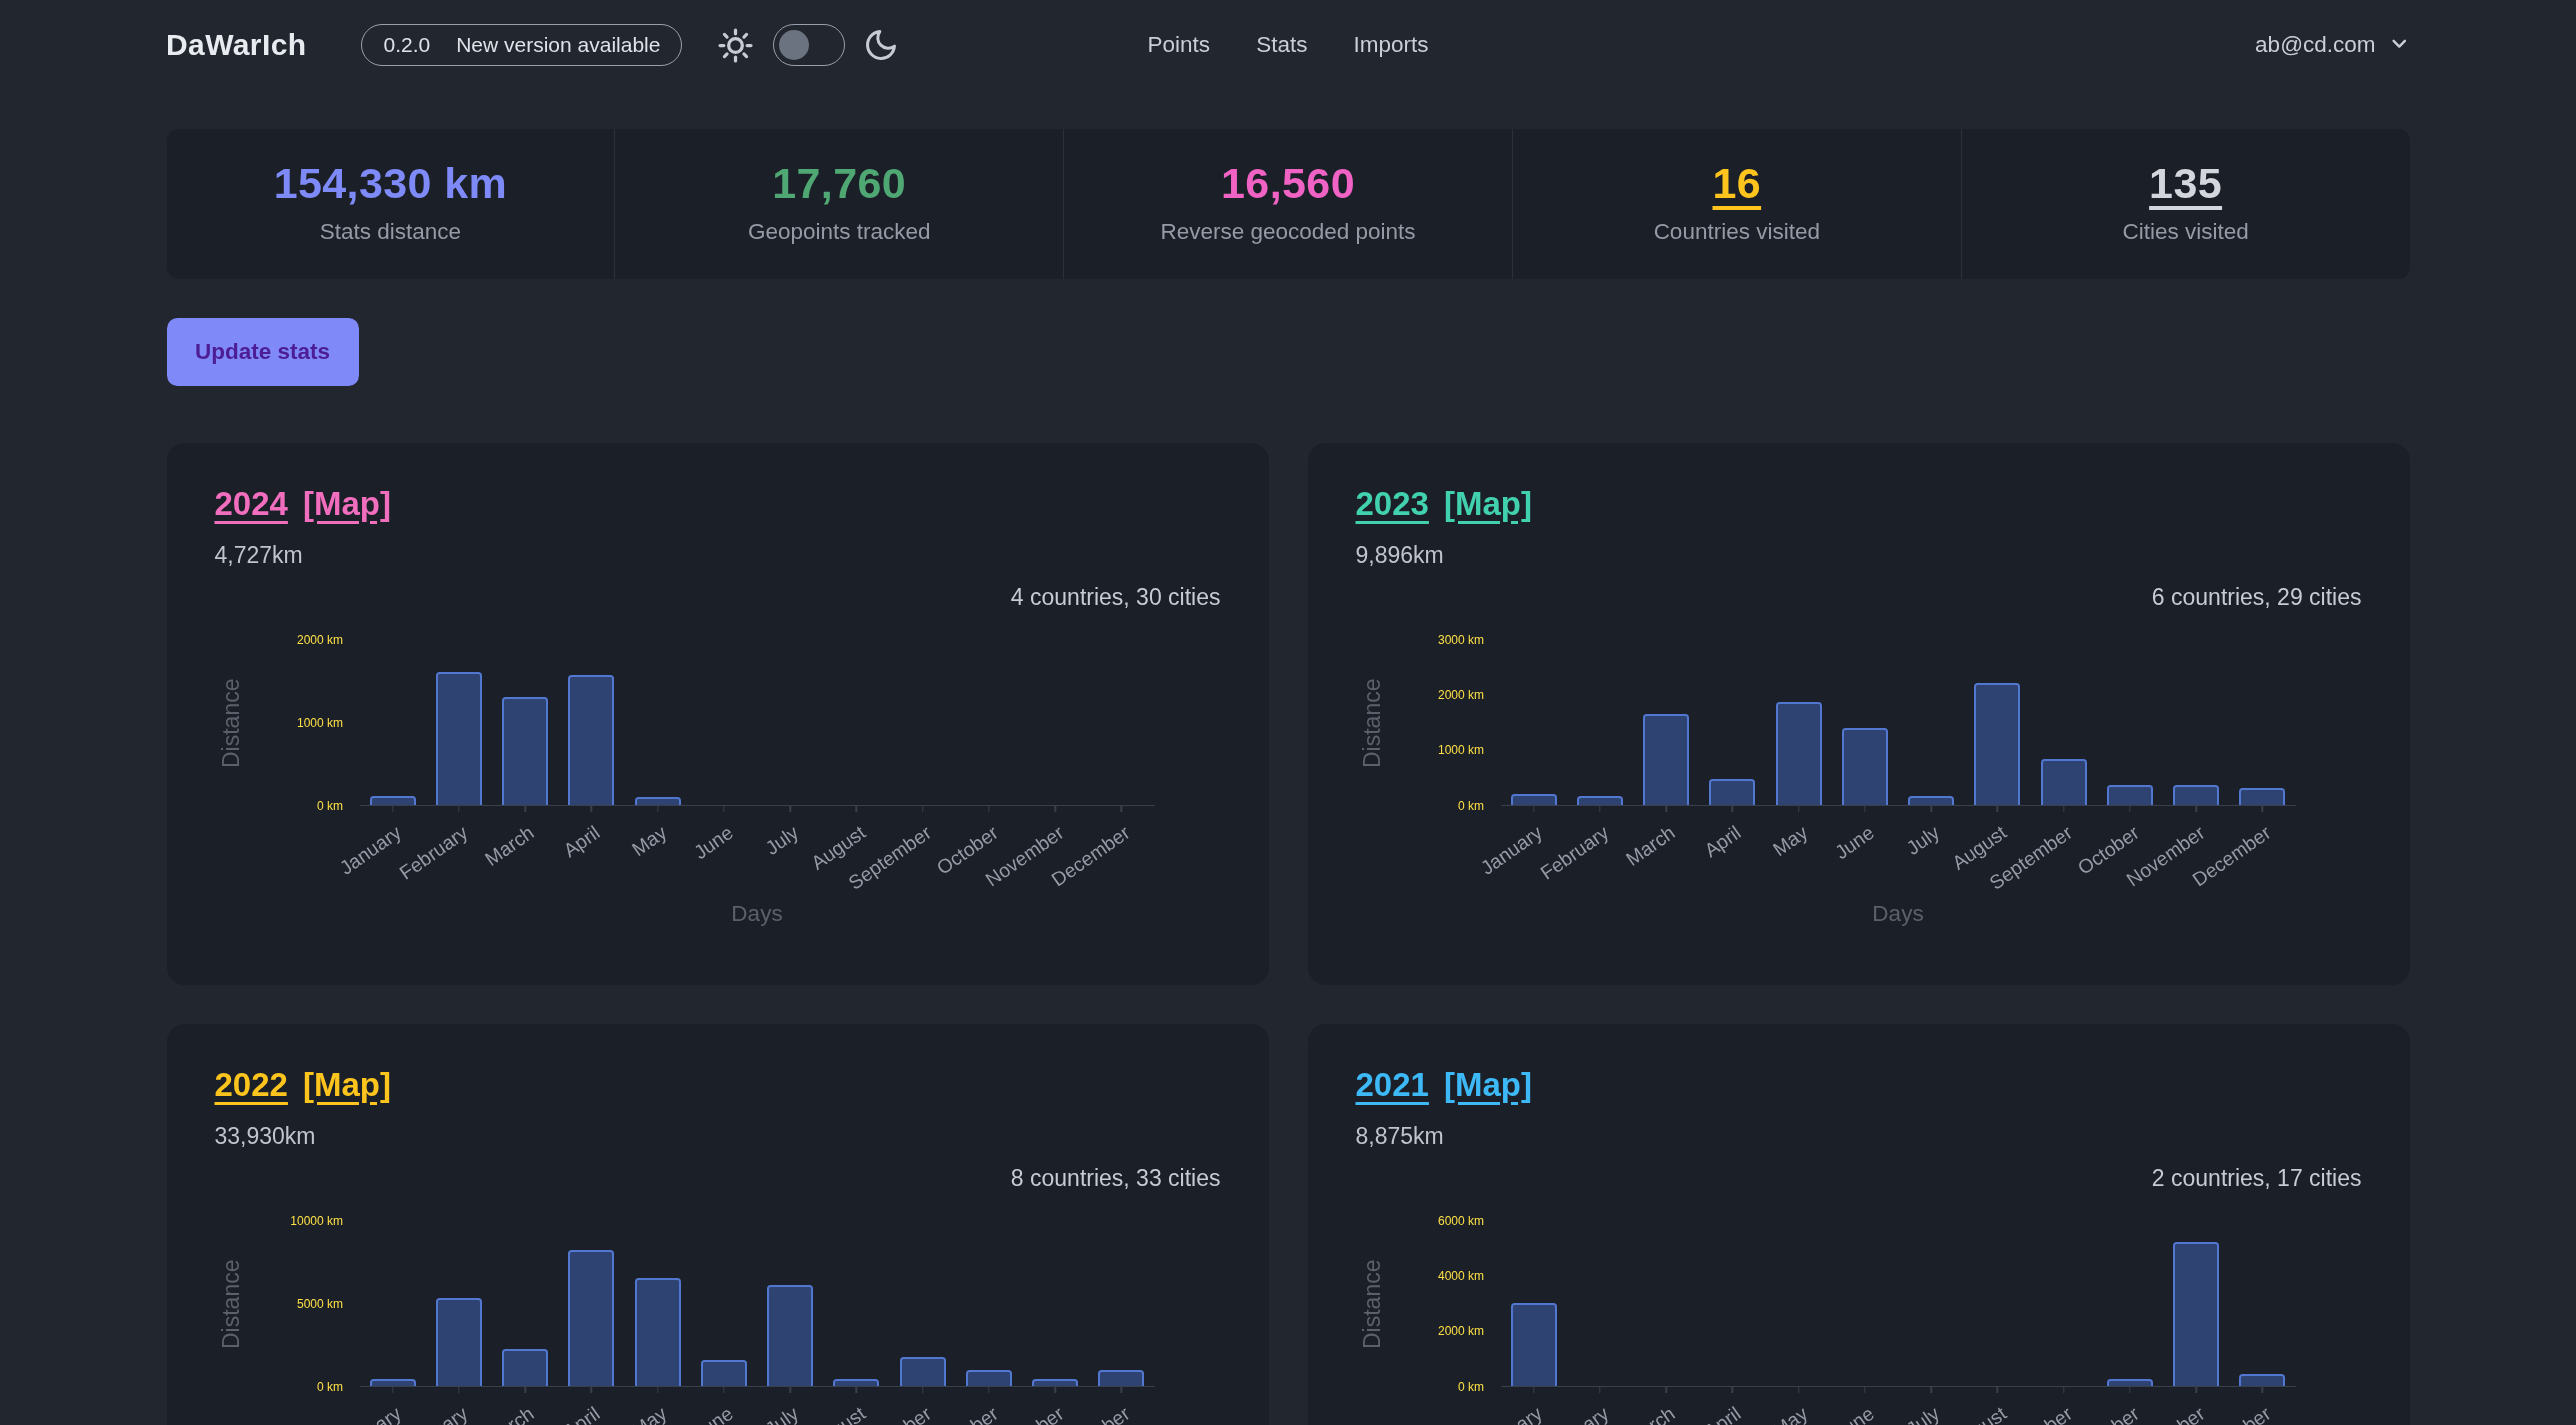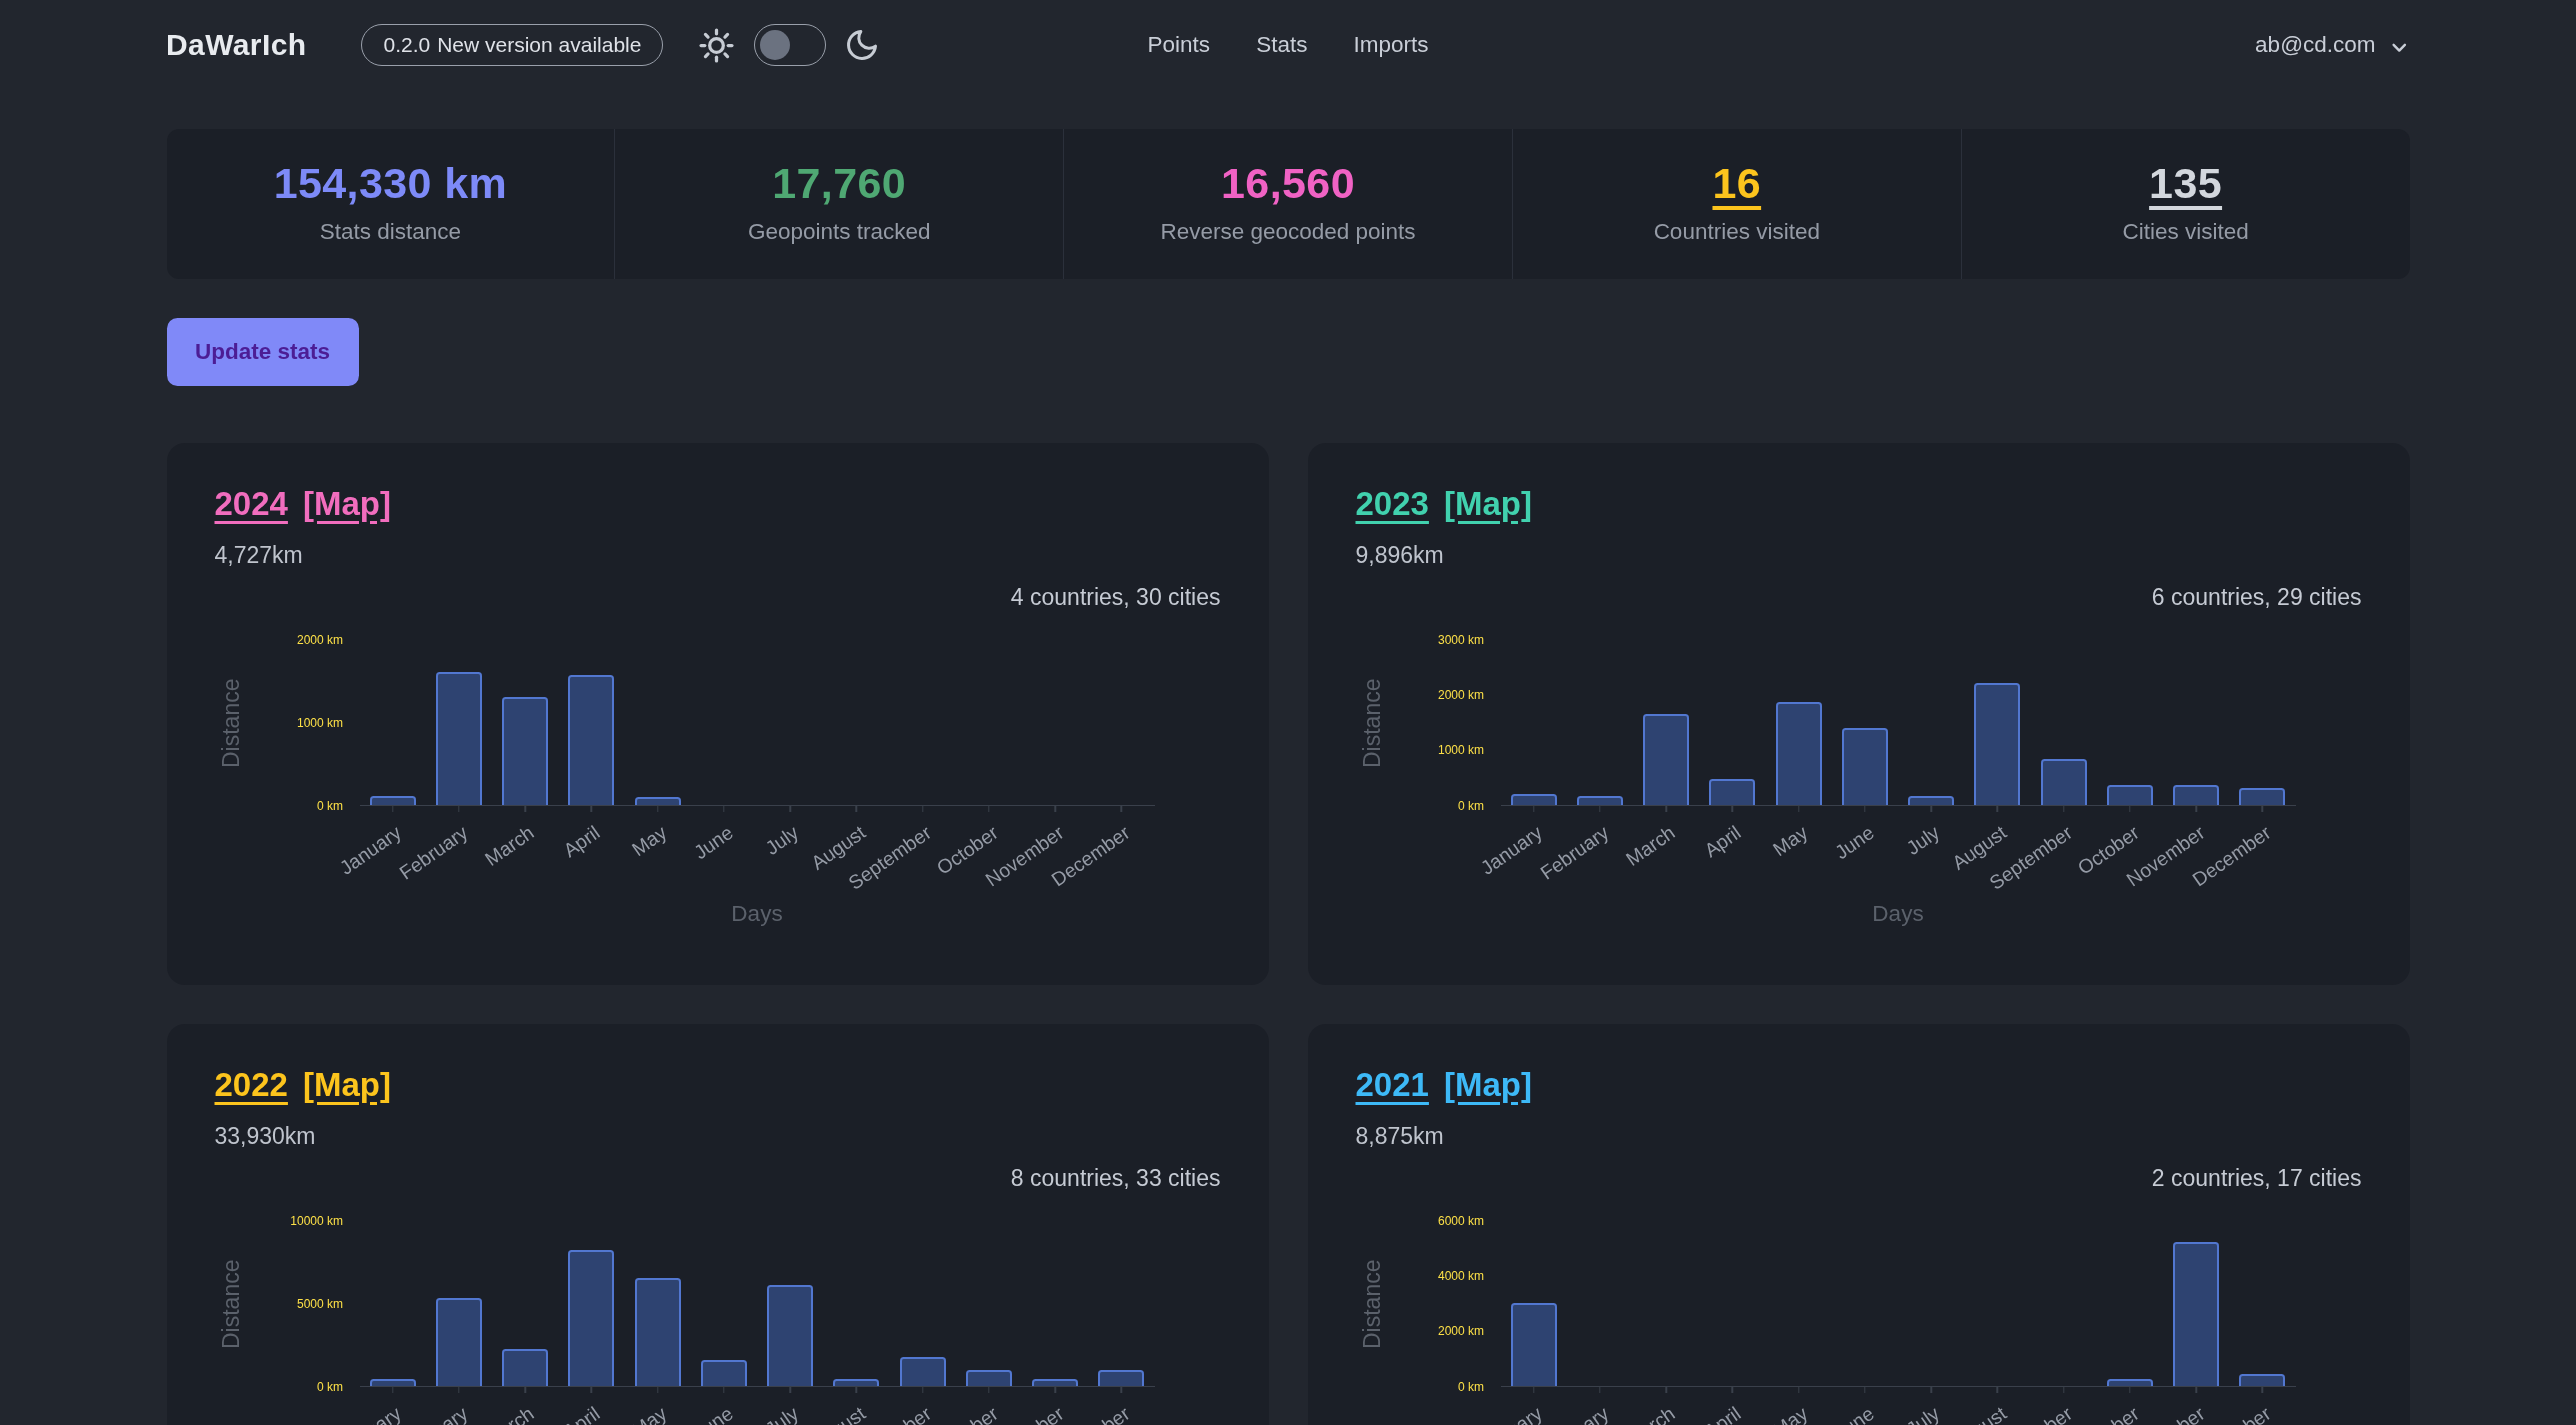--- a/index.html
+++ b/index.html
@@ -18,30 +18,30 @@
   html,body{margin:0;padding:0;}
   body{
     width:2576px;height:1425px;overflow:hidden;
     background:var(--page);
     font-family:"Liberation Sans",sans-serif;
     color:var(--text);
   }
   
   .navbar{position:relative;display:flex;align-items:center;height:90px;padding:0 166px;}
   .brand{font-size:30px;font-weight:700;color:#e8ebef;letter-spacing:0.4px;cursor:pointer;}
-  .version-pill{margin-left:55px;display:inline-flex;align-items:center;gap:7px;
+  .version-pill{margin-left:55px;display:inline-flex;align-items:center;gap:26px;
     border:1.5px solid #9aa0ab;border-radius:749px;padding:8.2px 21px;
     font-size:21px;color:#dfe2e8;cursor:pointer;}
   .theme-cluster{margin-left:34px;display:flex;align-items:center;gap:18px;}
   .icon{display:inline-flex;align-items:center;justify-content:center;}
   .toggle{width:72px;height:42px;border:1.5px solid #9aa0ab;border-radius:749px;position:relative;background:transparent;cursor:pointer;}
   .toggle .knob{position:absolute;left:4.5px;top:4.5px;width:30px;height:30px;border-radius:50%;background:#6b7280;}
   .nav-center{position:absolute;left:50%;transform:translateX(-50%);display:flex;gap:46px;}
   .nav-link{font-size:22.5px;color:var(--text);cursor:pointer;}
-  .account{margin-left:auto;display:flex;align-items:flex-end;gap:12px;font-size:22.5px;color:var(--text);cursor:pointer;}
+  .account{margin-left:auto;display:flex;align-items:flex-start;gap:12px;font-size:22.5px;color:var(--text);cursor:pointer;}
   
   .container{width:2243px;margin:0 auto;}
   
   .stats-panel{margin-top:39px;display:flex;background:var(--panel);border-radius:12px;}
   .stat{flex:1;text-align:center;padding:30px 0 34px;}
   .stat + .stat{border-left:1.5px solid var(--divider);}
   .stat-value{font-size:43px;font-weight:700;letter-spacing:0.4px;}
   .stat-value.underlined{text-decoration:underline;text-decoration-thickness:3.7px;text-underline-offset:7.5px;cursor:pointer;}
   .stat-label{margin-top:10.5px;font-size:22.5px;color:var(--dim);}
   

